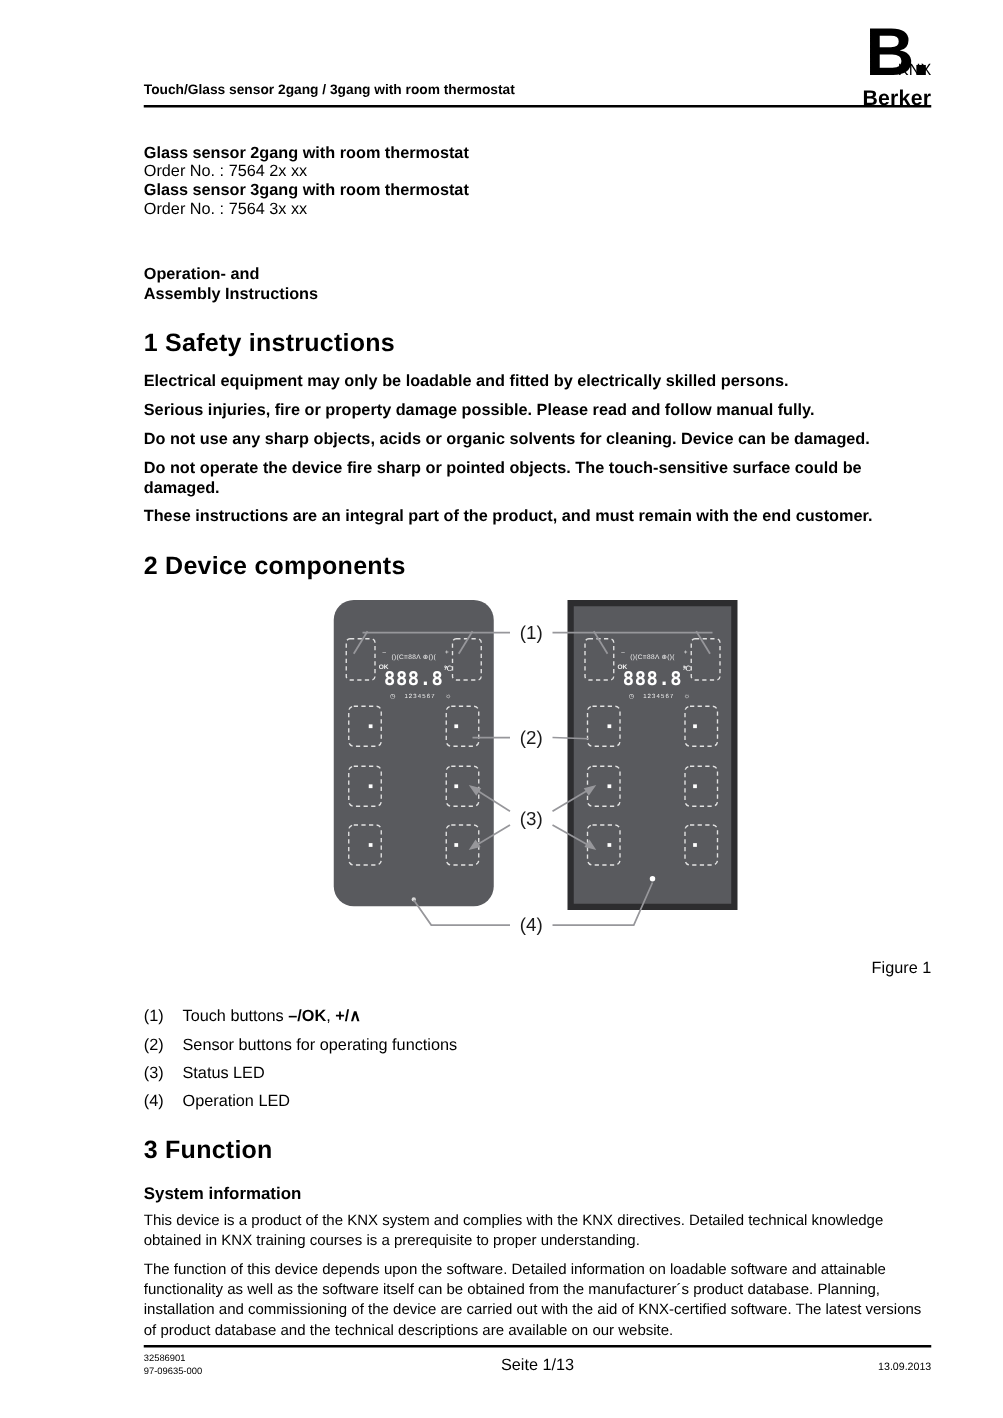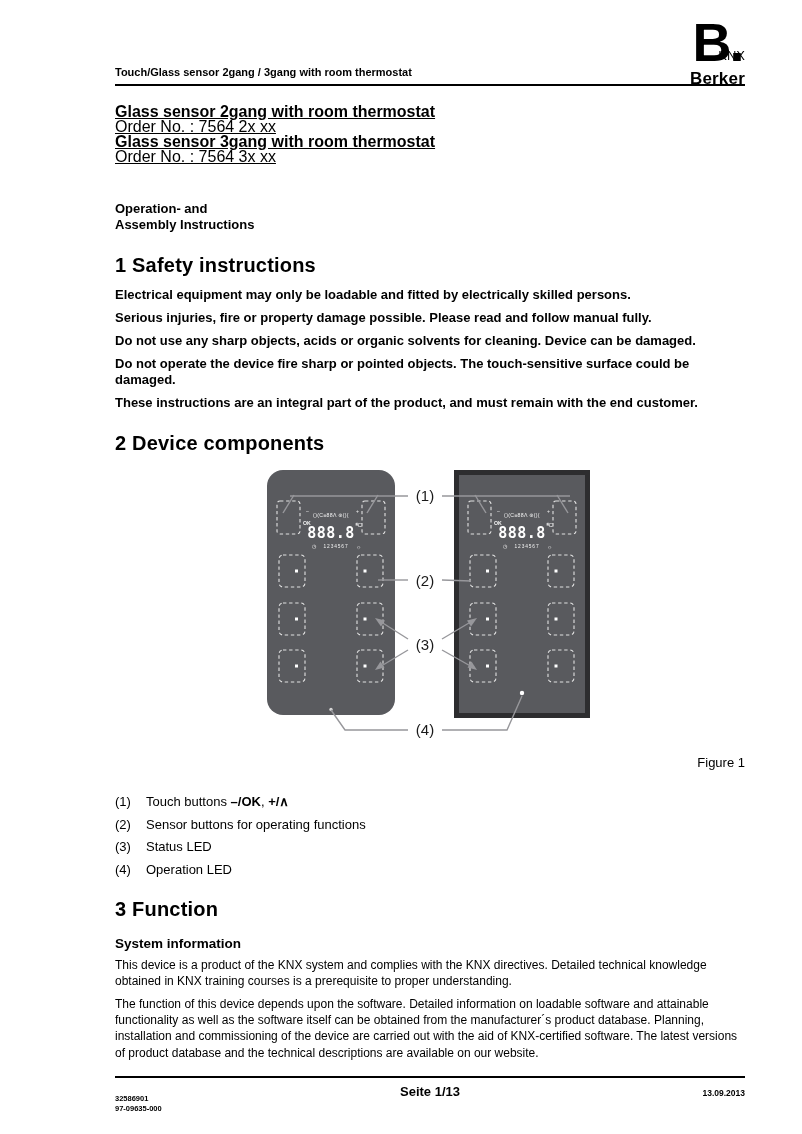--- a/index.html
+++ b/index.html
@@ -13,41 +13,41 @@
   
   .header { position:relative; padding-top:47px; }
   .knx { font-size:13px; font-weight:normal; line-height:1.35;text-align:right; }
   .doc-title { font-size:11px; font-weight:bold; margin-top:1px; }
   .header-rule { border:none; border-top:2.5px solid #000; margin:6px 0 0 0; }
   .logo { position:absolute; right:0; top:18px; text-align:center; }
   .logo-b { font-size:54px; font-weight:bold; line-height:0.92; letter-spacing:-2px; }
   .logo-name { font-size:17px; font-weight:bold; margin-top:1px; letter-spacing:0.2px; }
 
   
-  .products { margin-top:18px; font-size:16px; line-height:15.2px;text-decoration:underline; }
+  .products { margin-top:28px; font-size:13px; line-height:15.2px; }
   .prod-name { font-weight:bold; }
   .doc-type { margin-top:37px; font-size:13px; font-weight:bold; line-height:16px; }
 
   h1.sec { font-size:20px; font-weight:bold; margin:21px 0 10px 0; letter-spacing:0.2px; }
   .safety p { font-weight:bold; font-size:13px; line-height:16.3px; margin:0 0 6.5px 0; }
 
   .figure-wrap { text-align:center; margin-top:12px; }
   .fig-caption { font-size:13px; margin-top:12px; text-align:right; }
 
   .legend { margin-top:24px; }
   .legend-row { display:flex; font-size:13px; margin-bottom:7.5px; }
   .legend-num { width:31px; flex-shrink:0; }
 
   .sub-heading { font-size:13.5px; font-weight:bold; margin:15px 0 6px 0; }
   .func p { font-size:12px; line-height:16.2px; margin:0 0 7px 0; }
 
   
   .footer {
     position:absolute; left:115px; right:57px; top:1076px;
-    border-top:2.5px solid #000; padding-top:16px;font-weight:bold;
+    border-top:2.5px solid #000; padding-top:4px;
   }
   .f-left { font-size:7.5px; line-height:1.3; }
   .f-center { position:absolute; left:50%; transform:translateX(-50%); top:6px; font-size:13px; }
   .f-right { position:absolute; right:0; top:10px; font-size:8.5px; }
 
   
   .dev-btn { fill:none; stroke:#e2e2e2; stroke-width:1.1; stroke-dasharray:3.4 2.7; }
   .led { fill:#fff; }
   .co-line { stroke:#97979b; stroke-width:1.4; fill:none; }
   .co-arrow { fill:#97979b; }

